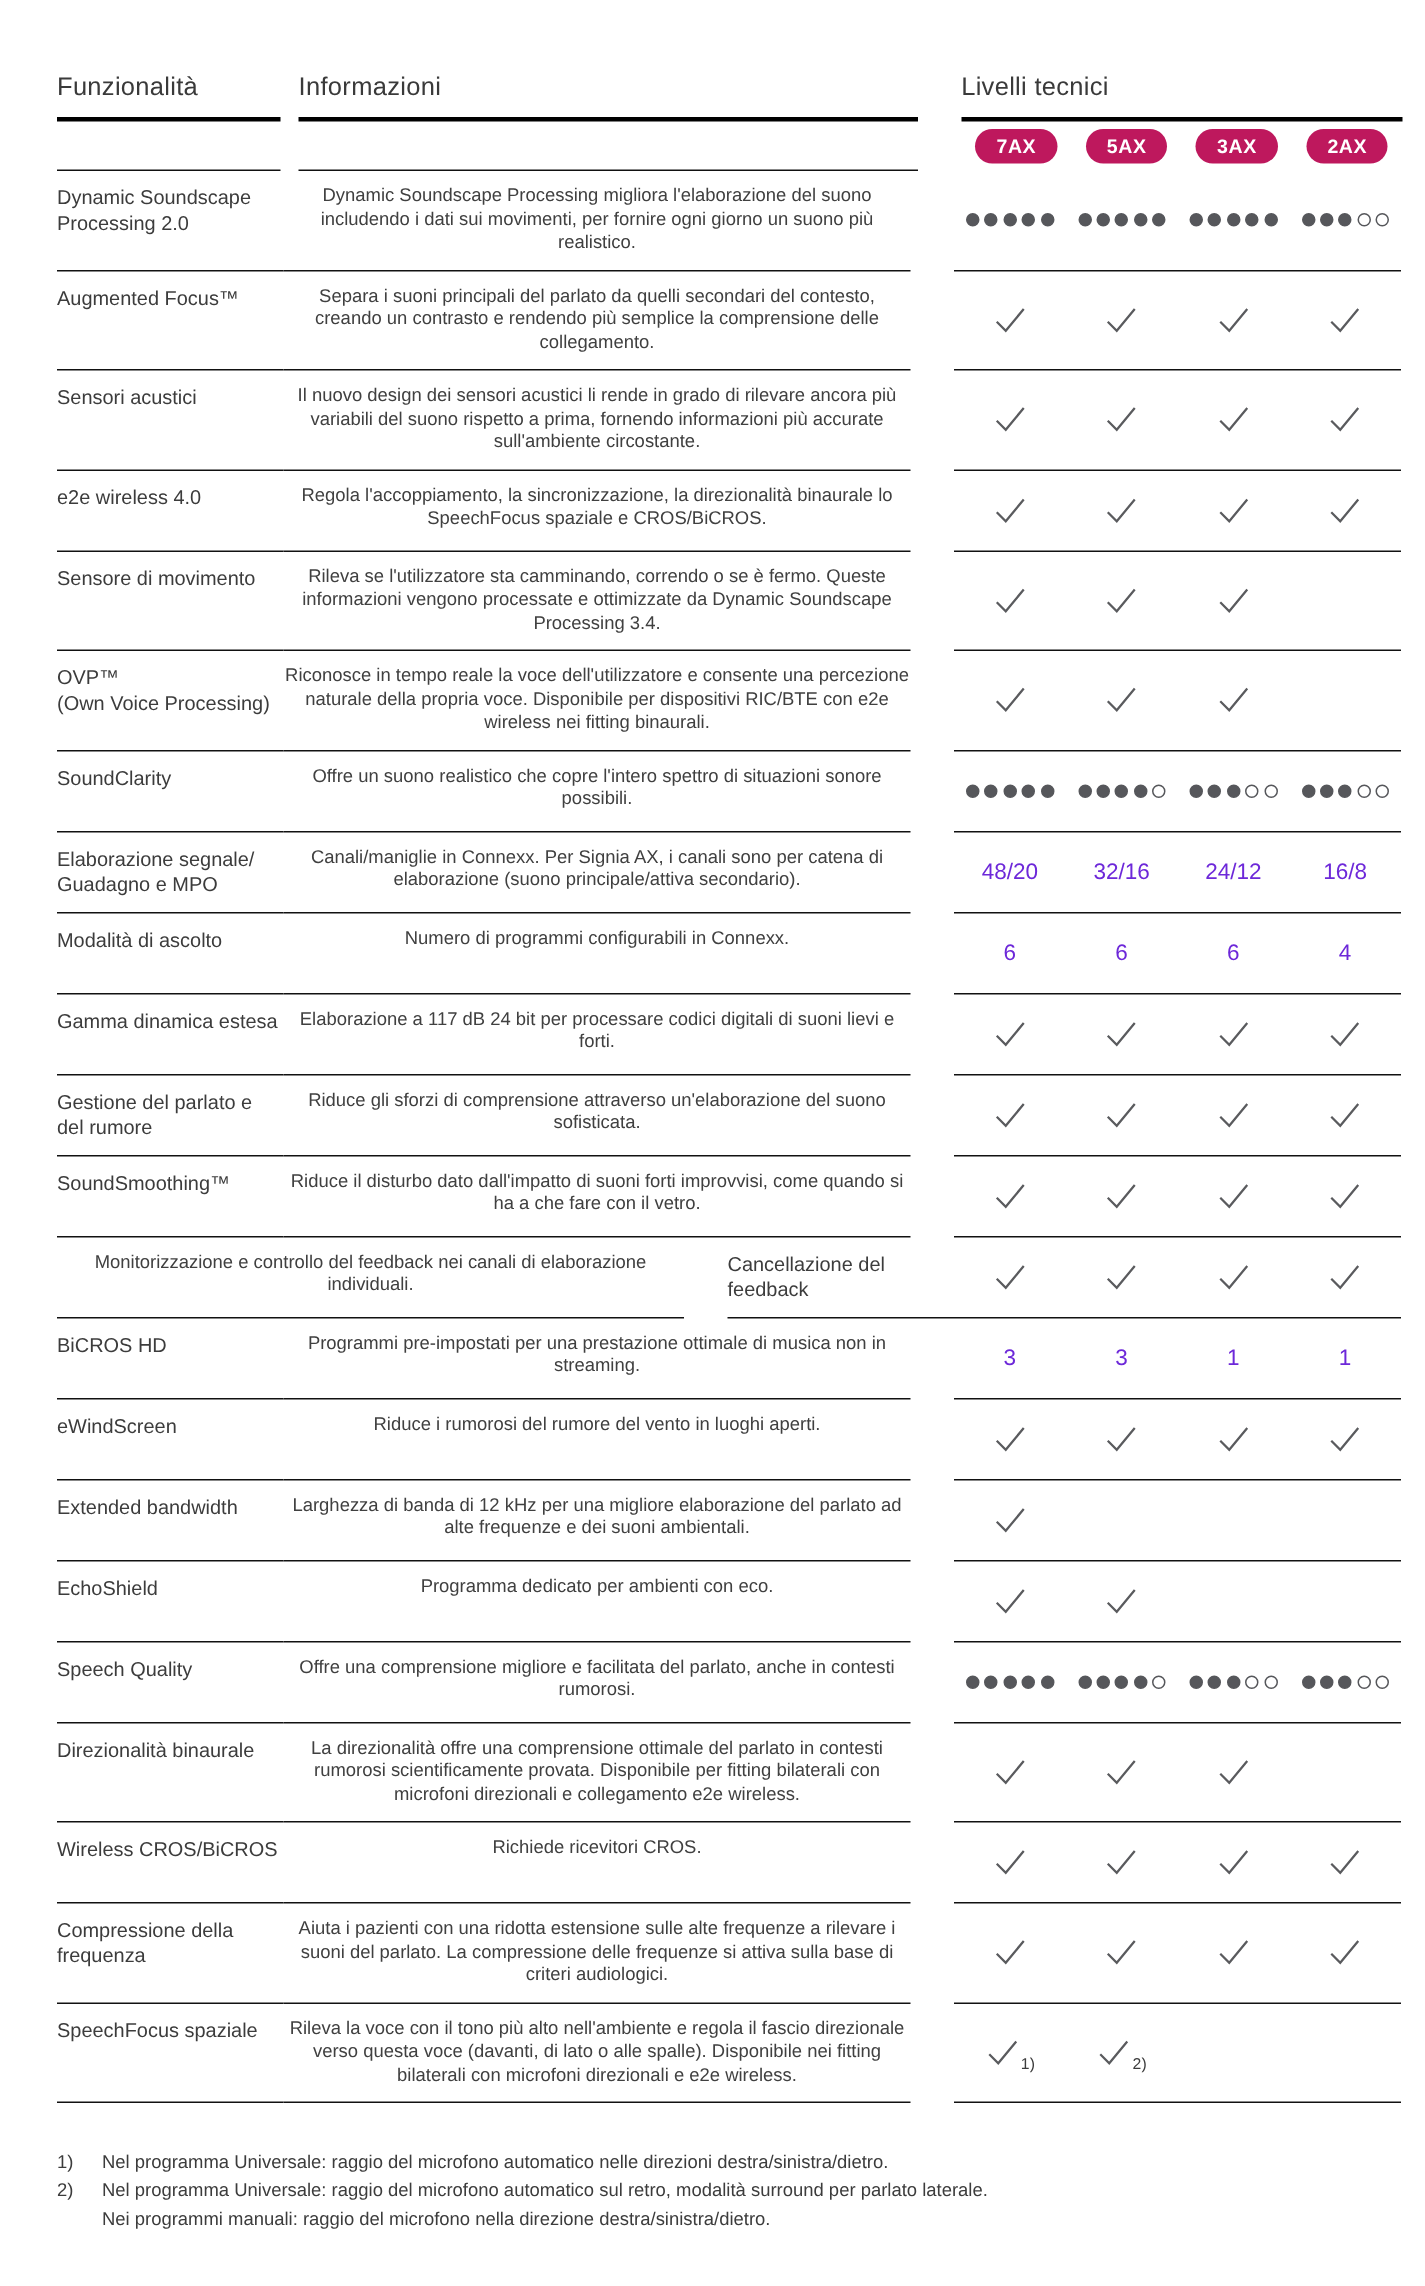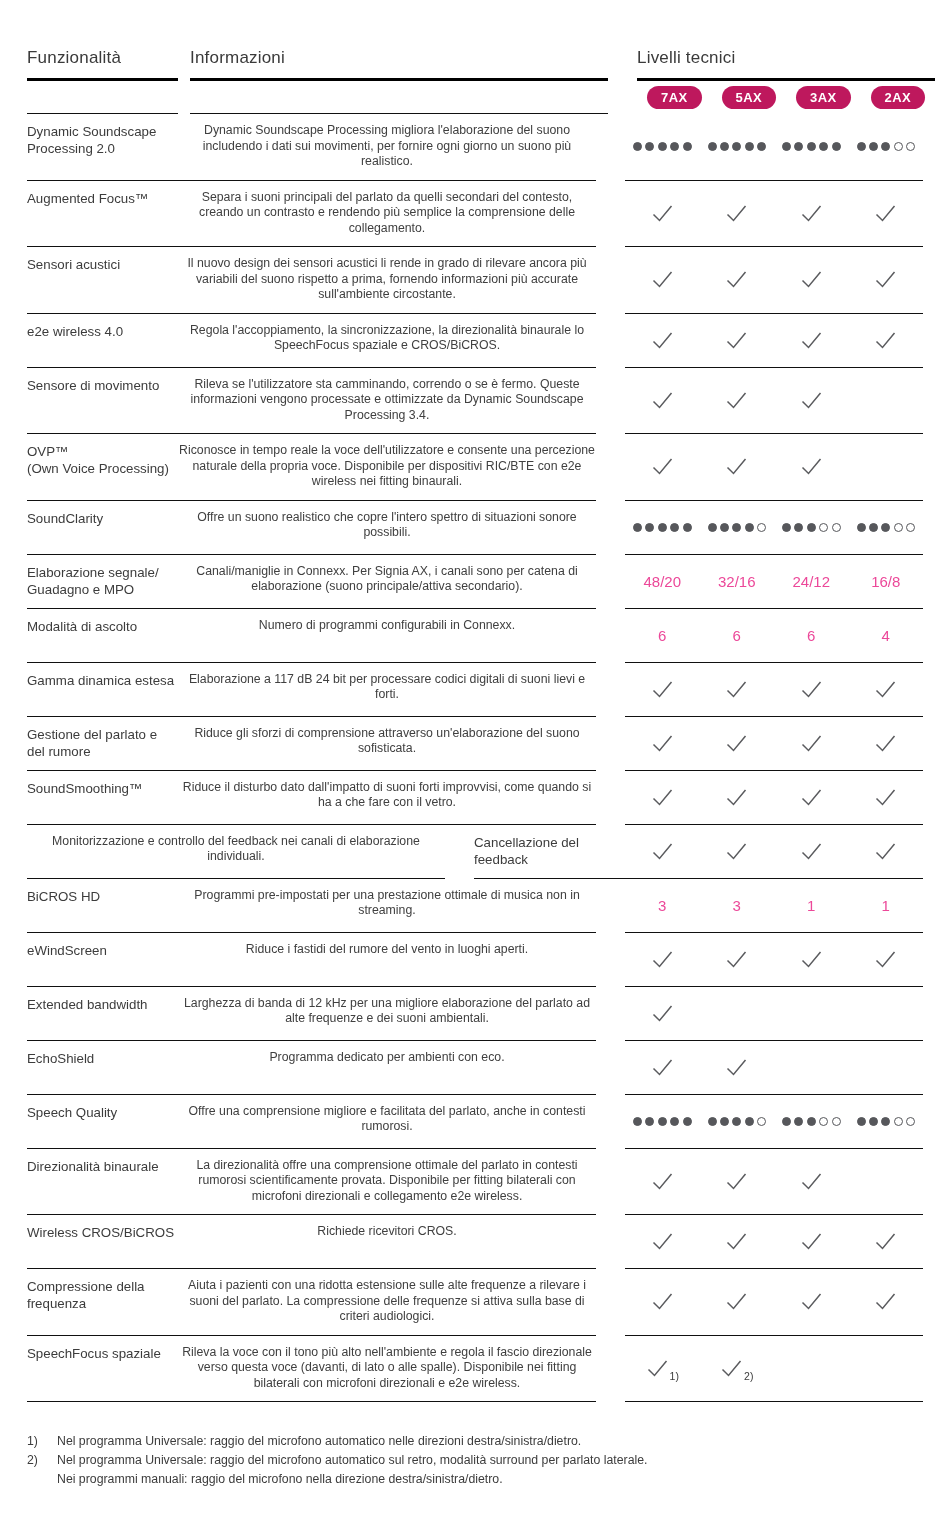--- a/index.html
+++ b/index.html
@@ -1,21 +1,21 @@
 <!DOCTYPE html>
 <html><head>
 <meta charset="utf-8">
 <style>
   * { margin:0; padding:0; box-sizing:border-box; }
   html,body { background:#ffffff; }
   body {
     width:950px; height:1524px; overflow:hidden; position:relative;
     font-family:"Liberation Sans", sans-serif; color:#3c3c3c;
   }
-  .page { padding:48px 15px 0 27px; }
+  .page { padding:48px 15px 0 38px; }
 
   
   .thead { display:flex; }
   .thead .hcell { padding-bottom:10px; border-bottom:3px solid #000; font-size:17px; font-weight:400; color:#3a3a3a; letter-spacing:.2px; }
   .hc1 { width:151px; margin-right:12px; }
   .hc2 { width:418px; margin-right:29px; }
   .hc3 { width:298px; }
 
   
   .pillband { display:flex; }
@@ -29,21 +29,21 @@
     padding:0 14px; border-radius:12px;
   }
 
   
   .row { display:flex; min-height:54px; }
   .cell { border-bottom:1px solid #111; padding:9px 0 10px; }
   .cell.feature { width:151px; font-size:13.3px; line-height:17px; color:#3c3c3c; white-space:pre-line; }
   .cell.info { width:418px; margin-right:29px; font-size:12.3px; line-height:15.5px; color:#404040;text-align:center; }
   .cell.levels { width:298px; display:flex; align-items:center; padding:6px 0; }
 
-  .num { font-size:15px; color:#ec4899;text-align:right; }
+  .num { font-size:15px; color:#6d28d9;text-align:right; }
   .dots { display:flex; align-items:center; }
   .dot { width:9px; height:9px; border-radius:50%; border:1.3px solid #56575b; margin:0 1.7px; display:inline-block; background:#fff; }
   .dot.filled { background:#56575b; }
   .check-svg { display:block; }
   .note { font-size:10.5px; color:#3c3c3c; align-self:flex-end; margin:0 0 -4px 1px; }
 
   
   .footnotes { margin-top:30px; }
   .footnote { display:flex; }
   .fmarker { width:30px; flex:none; font-size:12.3px; line-height:19px; color:#3c3c3c; }
@@ -440,21 +440,21 @@
           <div class="subcol">
             <span class="num">1</span>
           </div>
           <div class="subcol">
             <span class="num">1</span>
           </div>
         </div>
       </div>
       <div class="row">
         <div class="cell feature">eWindScreen</div>
-        <div class="cell info">Riduce i fastidi del rumore del vento in luoghi aperti.</div>
+        <div class="cell info">Riduce i rumorosi del rumore del vento in luoghi aperti.</div>
         <div class="cell levels">
           <div class="subcol">
             <svg class="check-svg" width="23" height="19" viewBox="0 0 23 19">
               <path d="M2.5 10.5 L8.5 16.5 L20.5 2" fill="none" stroke="#5a5b5e" stroke-width="1.5"></path>
             </svg>
           </div>
           <div class="subcol">
             <svg class="check-svg" width="23" height="19" viewBox="0 0 23 19">
               <path d="M2.5 10.5 L8.5 16.5 L20.5 2" fill="none" stroke="#5a5b5e" stroke-width="1.5"></path>
             </svg>

